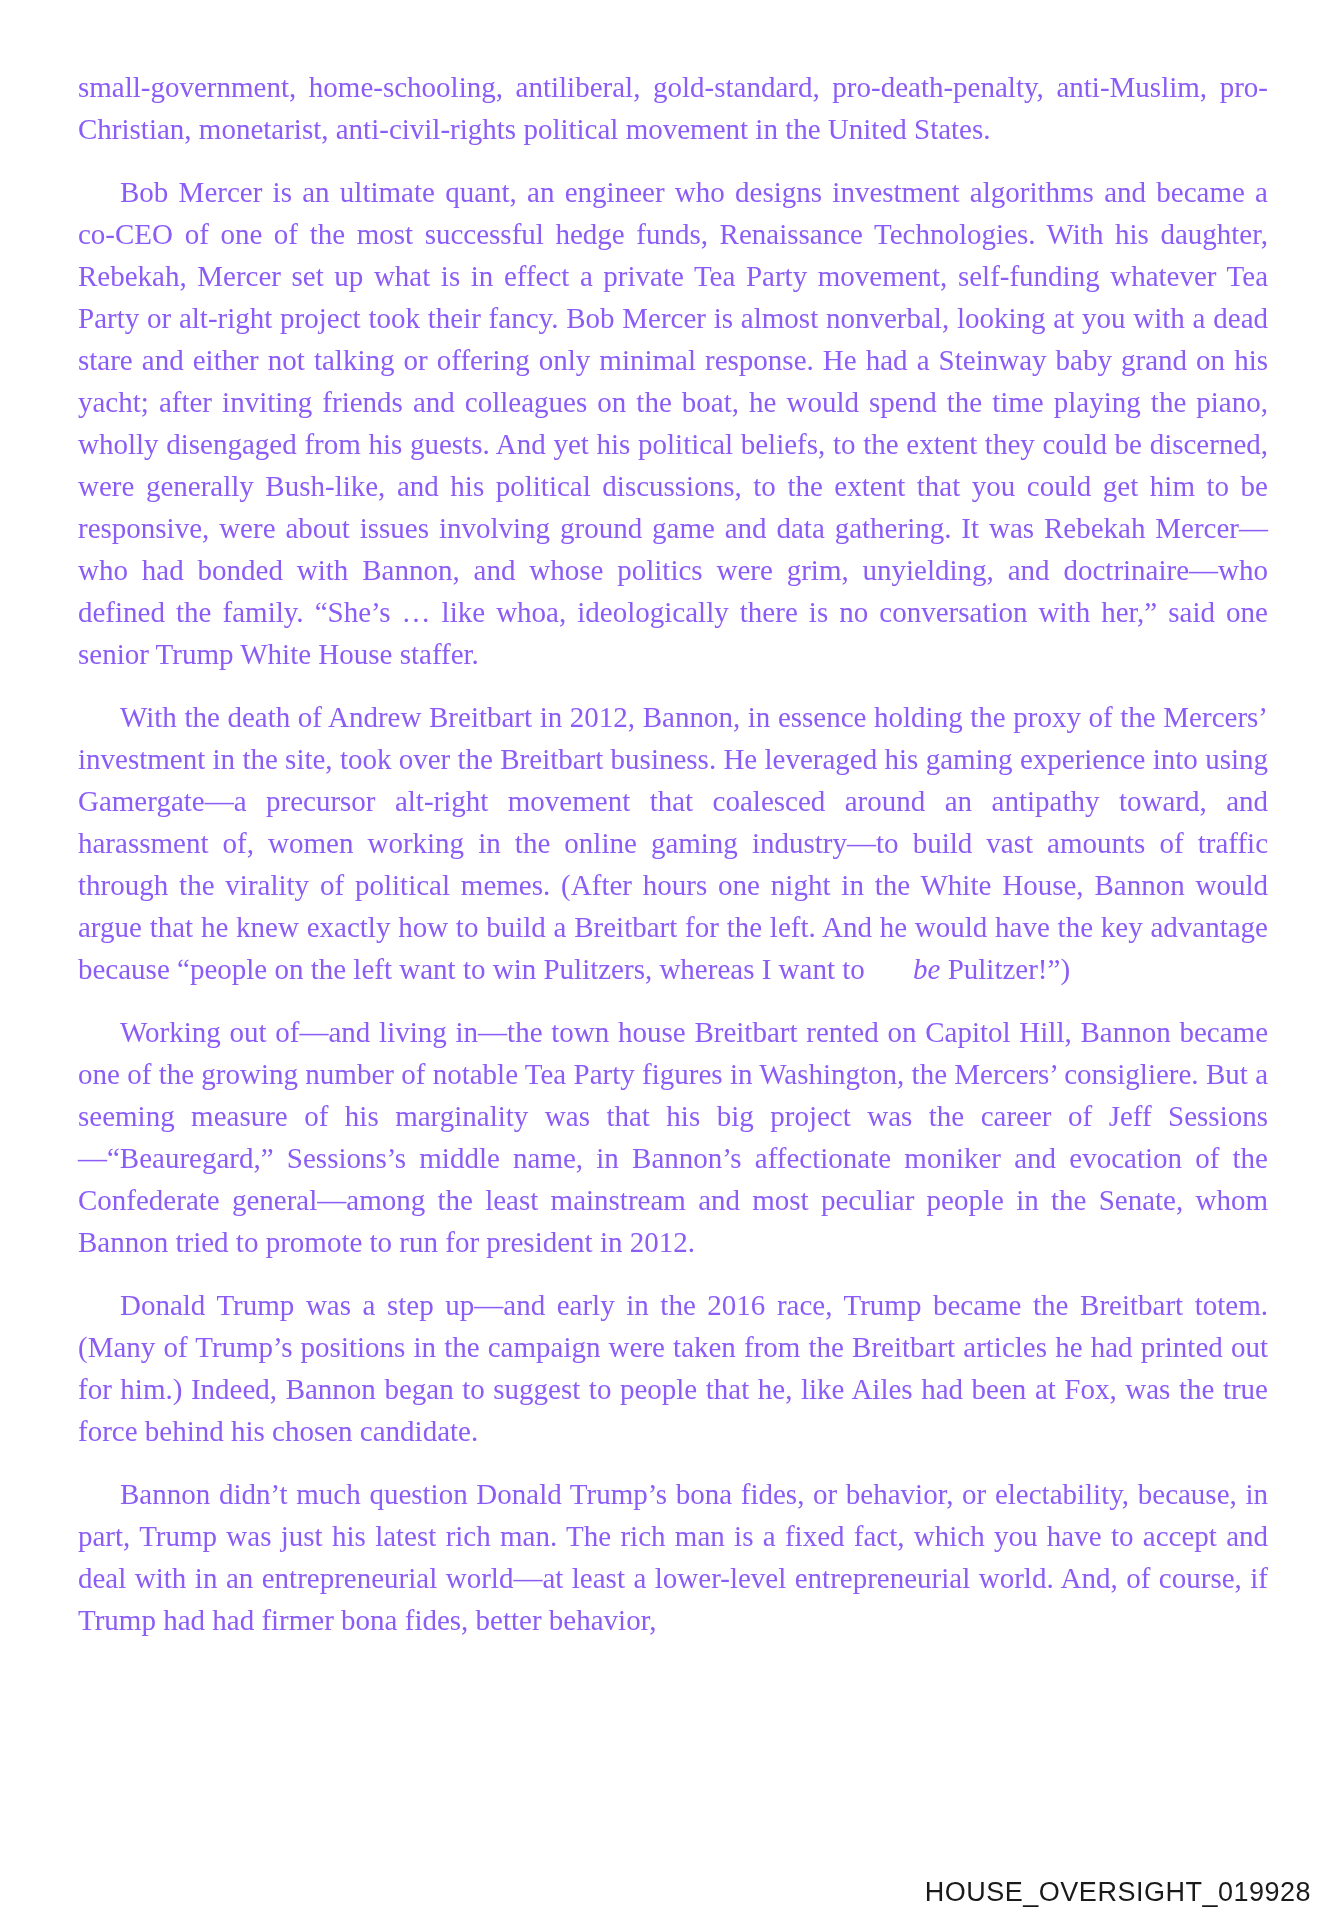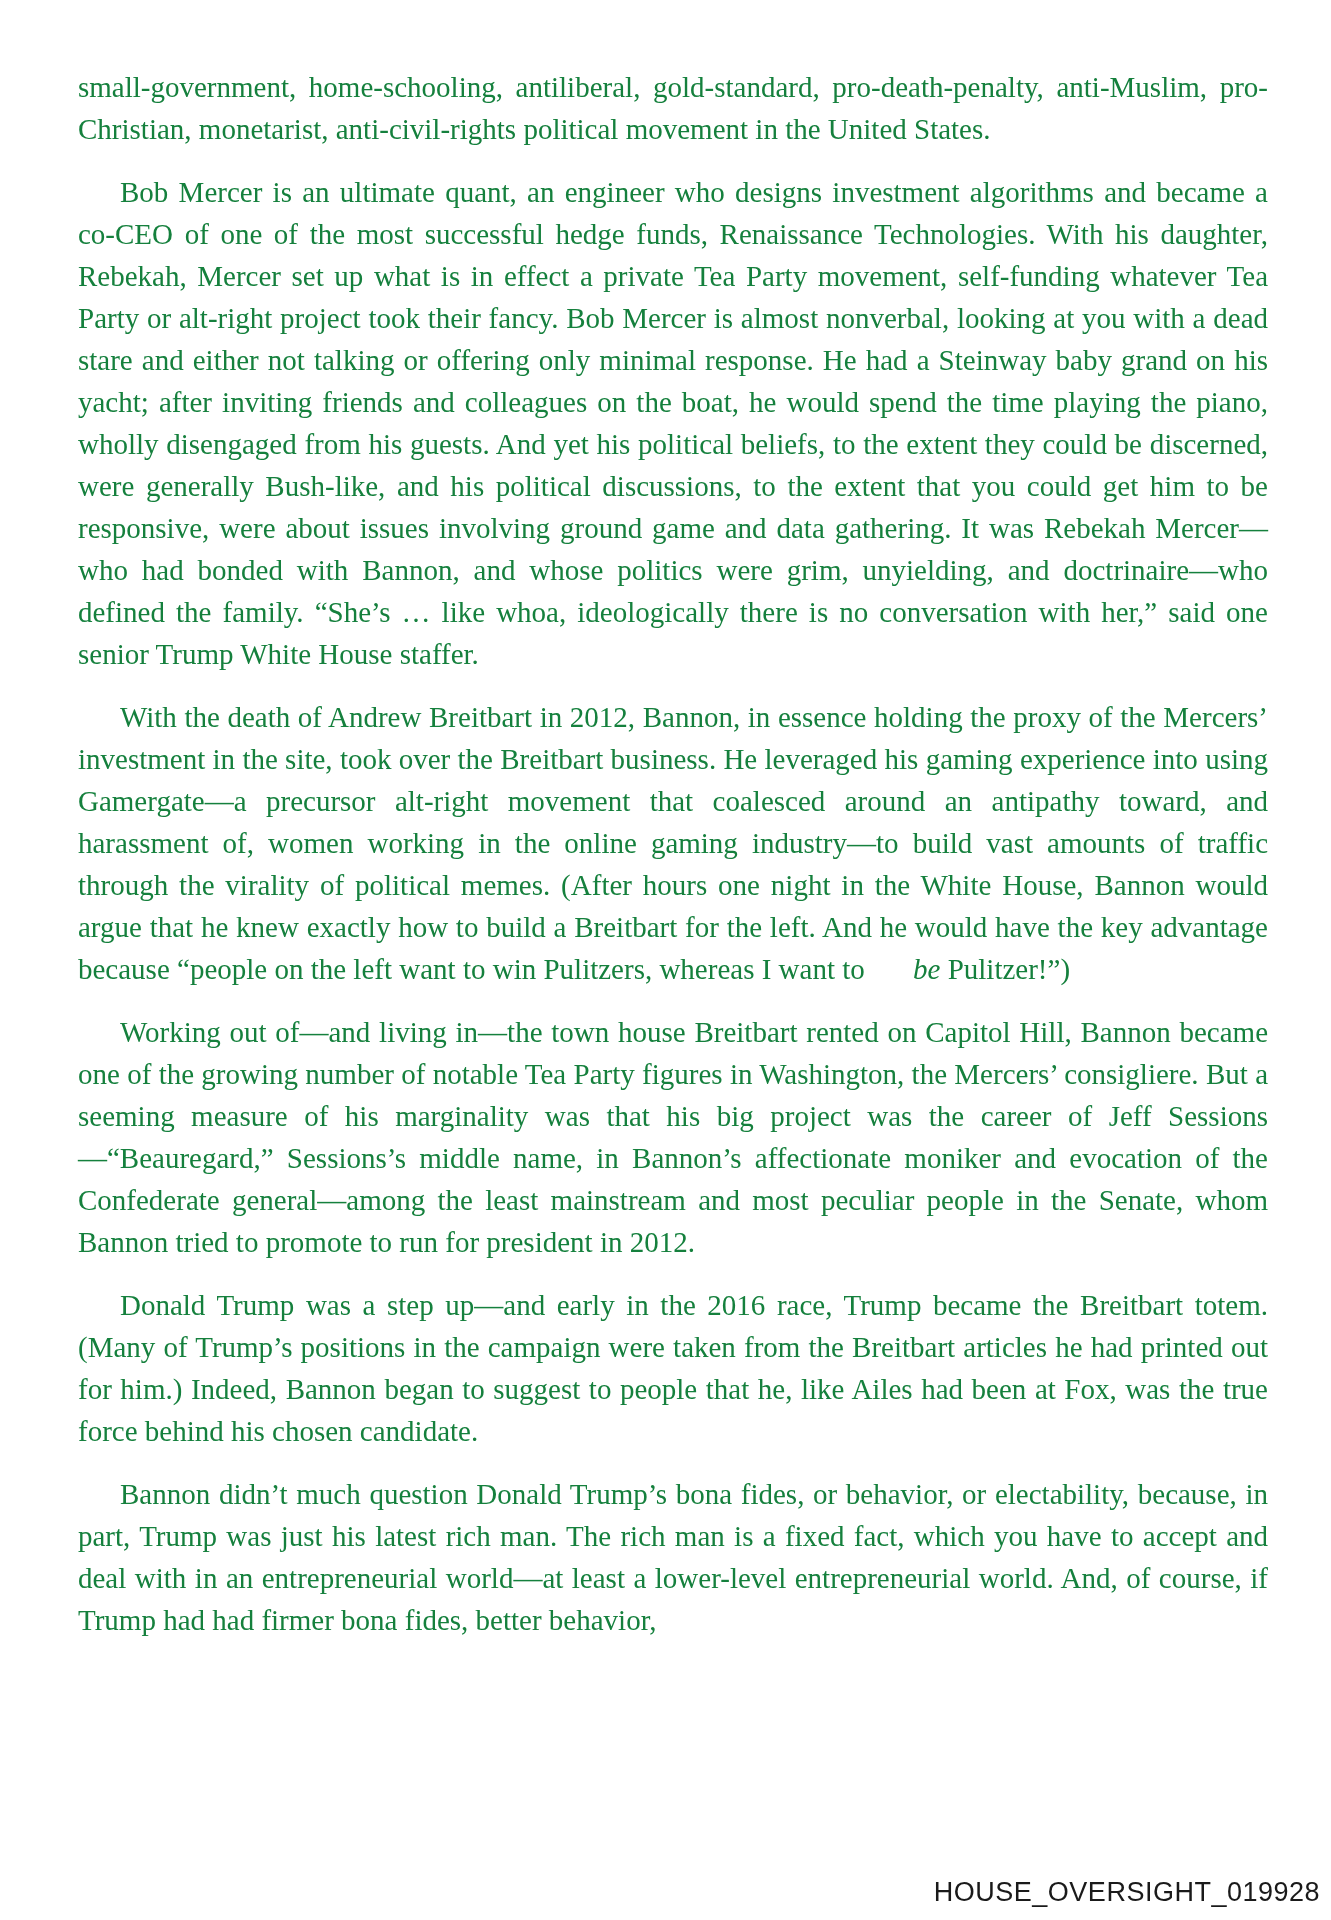--- a/index.html
+++ b/index.html
@@ -18,36 +18,36 @@
   .text-block {
     position: absolute;
     left: 78px;
     top: 66px;
     width: 1190px;
     font-family: "Liberation Serif", "DejaVu Serif", serif;
     font-size: 29px;
     line-height: 42px;
     text-align: justify;
     text-justify: inter-word;
-    color: #15803d;
+    color: #8b5cf6;
   }
   .para {
     margin: 0 0 21px 0;
     text-indent: 42px;
   }
   .para.no-indent {
     text-indent: 0;
   }
   .italic {
     font-style: italic;
     margin-left: 41px;
   }
   .footer {
     position: absolute;
-    right: 11px;
+    right: 20px;
     bottom: 12px;
     font-family: "Liberation Sans", "DejaVu Sans", sans-serif;
     font-size: 27px;
     color: #1a1a1a;
     letter-spacing: 0.5px;
   }
 </style>
 </head>
 <body>
 

